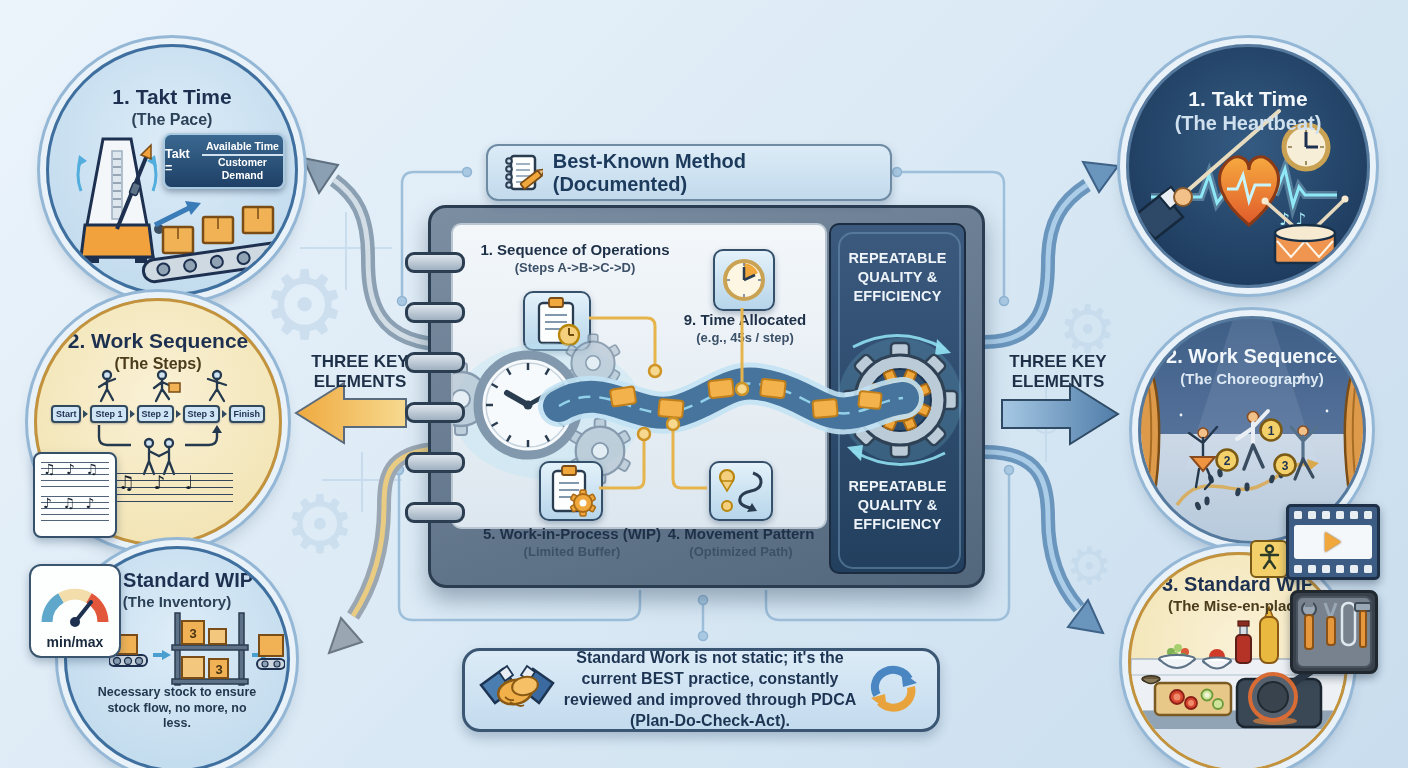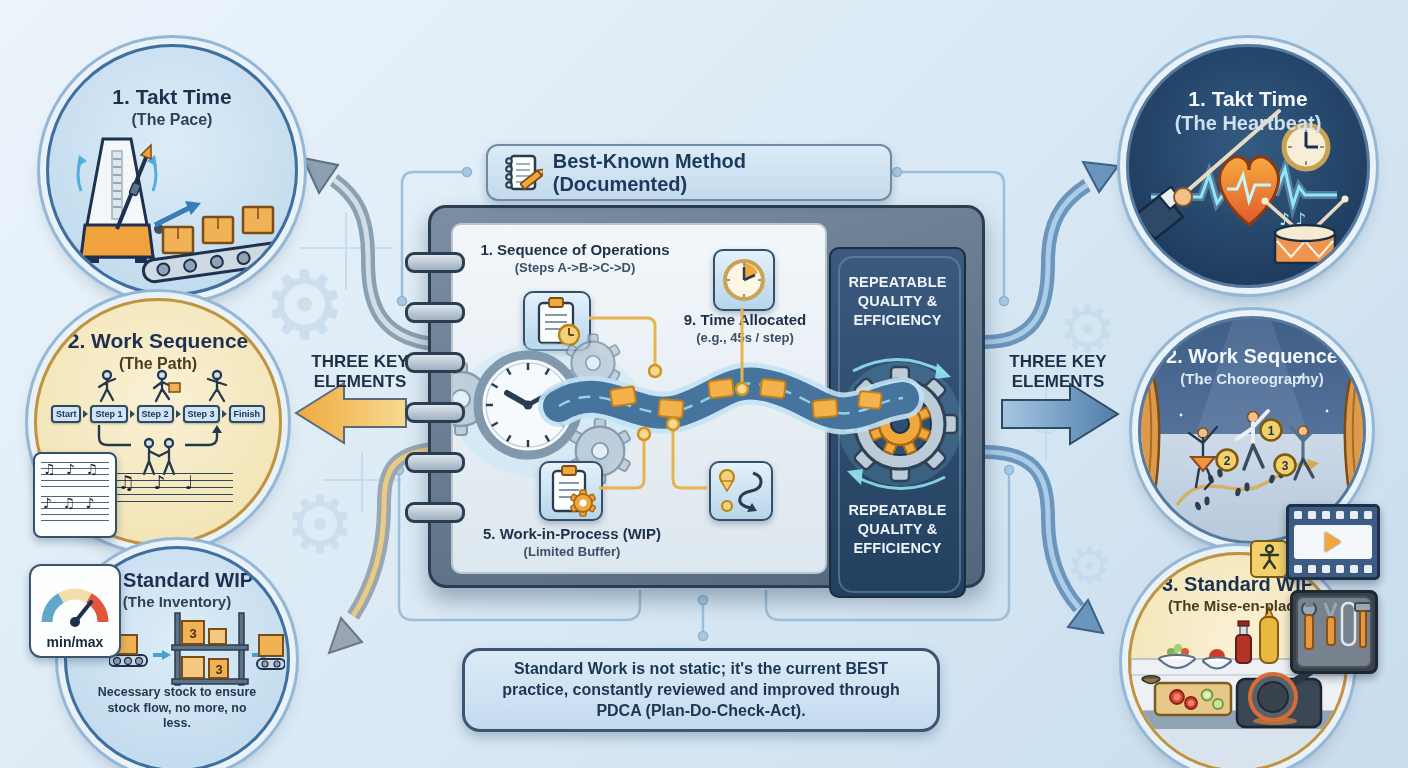--- a/index.html
+++ b/index.html
@@ -87,41 +87,41 @@
   .tab{position:absolute;left:486px;top:144px;width:406px;height:57px;border-radius:12px;z-index:3;
     background:linear-gradient(180deg,#dcebf7,#c2daec);border:2.5px solid #6e8ba3;
     display:flex;align-items:center;gap:10px;padding:0 14px;box-sizing:border-box;
     box-shadow:0 4px 8px rgba(25,55,90,.25);}
   .tab .tab-text{font-size:20px;font-weight:800;color:#1c3a5c;}
 
   
   .notebook{position:absolute;left:428px;top:205px;width:557px;height:383px;z-index:2;
     border-radius:18px;background:linear-gradient(160deg,#7b8ea2,#52667c);
     border:3px solid #2b3d51;box-shadow:0 12px 22px rgba(20,45,75,.35);box-sizing:border-box;}
-  .page{position:absolute;left:20px;top:15px;width:376px;height:351px;border-radius:10px;
+  .page{position:absolute;left:20px;top:15px;width:376px;height:306px;border-radius:10px;
     background:linear-gradient(180deg,#f3f7fa,#dde7ef);border:2px solid #b9c6d2;box-sizing:border-box;}
   .panel{position:absolute;left:398px;top:15px;width:137px;height:351px;border-radius:10px;
-    background:linear-gradient(180deg,#3b5a7e,#223f5e);border:2px solid #1b2c40;box-sizing:border-box;margin-top:24px;}
+    background:linear-gradient(180deg,#3b5a7e,#223f5e);border:2px solid #1b2c40;box-sizing:border-box;}
   .panel .cap{position:absolute;left:0;width:100%;text-align:center;font-size:14.5px;font-weight:800;color:#eef4f9;line-height:1.3;letter-spacing:.2px;}
   .panel .cap.top{top:24px;}
   .panel .cap.bottom{top:252px;}
   .ring{position:absolute;left:-26px;width:54px;height:15px;border-radius:9px;
     background:linear-gradient(180deg,#dde5ec,#9fb0c0);border:3px solid #2b3d51;z-index:6;}
   .nb-art{position:absolute;left:0;top:0;z-index:5;pointer-events:none;}
 
   .pg-title{position:absolute;text-align:center;font-size:15px;font-weight:800;color:#1e3048;line-height:1.25;}
   .pg-sub{display:block;font-size:13px;font-weight:600;color:#3c5068;}
   .tile{position:absolute;border-radius:10px;background:linear-gradient(180deg,#e3f1fa,#b7d5ea);
     border:2.5px solid #35506b;box-shadow:0 3px 6px rgba(25,55,90,.3);}
 
   
   .banner{position:absolute;left:462px;top:648px;width:478px;height:84px;border-radius:18px;z-index:3;
     background:linear-gradient(180deg,#dcebf7,#c3dbee);border:3px solid #3a5673;
-    display:flex;align-items:center;gap:8px;padding:0 14px;box-sizing:border-box;
-    box-shadow:0 6px 12px rgba(25,55,90,.25);flex-direction:column;}
+    display:flex;align-items:center;gap:8px;padding:8px 14px;box-sizing:border-box;
+    box-shadow:0 6px 12px rgba(25,55,90,.25);}
   .banner .msg{flex:1;text-align:center;font-size:16px;font-weight:800;color:#1d3553;line-height:1.3;}
 
   .tool-tray{position:absolute;left:1290px;top:590px;width:82px;height:78px;background:#39424c;
     border:3px solid #20272e;border-radius:8px;z-index:4;box-shadow:0 4px 8px rgba(20,40,60,.4);}
   .figure-badge{position:absolute;left:1250px;top:540px;width:34px;height:34px;background:#f3d06a;
     border:2.5px solid #7a5a14;border-radius:6px;z-index:4;}
   .film{position:absolute;left:1286px;top:504px;width:94px;height:76px;background:#3c5c84;
     border:3px solid #1d3048;border-radius:5px;z-index:4;box-sizing:border-box;padding:4px 5px;
     display:flex;flex-direction:column;justify-content:space-between;box-shadow:0 4px 8px rgba(20,40,60,.4);}
   .film .perf{display:flex;justify-content:space-between;}
@@ -223,20 +223,27 @@
           <line x1="46" y1="70" x2="54" y2="70"></line>
           <line x1="46" y1="78" x2="54" y2="78"></line>
       </g>
       <line x1="50" y1="100" x2="80" y2="26" stroke="#1d3050" stroke-width="4"></line>
       <polygon points="84,16 74,26 84,30" fill="#f2a23c" stroke="#7a4c16" stroke-width="1.5"></polygon>
       <rect x="62" y="56" width="12" height="8" rx="2" transform="rotate(-68 68 60)" fill="#5d7286" stroke="#1d3050" stroke-width="1.5"></rect>
       <rect x="20" y="128" width="12" height="6" fill="#1d3050"></rect>
         <rect x="68" y="128" width="12" height="6" fill="#1d3050"></rect>
       <circle cx="92" cy="100" r="5" fill="#3c4e62"></circle>
     </svg>
+    <div class="formula">
+      <span class="lhs">Takt =</span>
+      <span class="frac">
+        <span class="top" style="display:block;">Available Time</span>
+        <span>Customer Demand</span>
+      </span>
+    </div>
     <svg class="abs" style="left:92px;top:142px;" width="150" height="96">
       <line x1="14" y1="36" x2="50" y2="18" stroke="#3a7cb8" stroke-width="5"></line>
       <polygon points="60,14 44,12 50,26" fill="#3a7cb8"></polygon>
       <g fill="#f0b254" stroke="#7a4c16" stroke-width="2.5">
         <rect x="22" y="38" width="30" height="26" rx="2"></rect>
         <rect x="62" y="28" width="30" height="26" rx="2"></rect>
         <rect x="102" y="18" width="30" height="26" rx="2"></rect>
       </g>
       <g stroke="#7a4c16" stroke-width="1.5">
         <line x1="37" y1="38" x2="37" y2="50"></line>
@@ -251,21 +258,21 @@
             <circle cx="76" cy="73" r="6"></circle>
             <circle cx="103" cy="73" r="6"></circle>
             <circle cx="130" cy="73" r="6"></circle>
         </g>
       </g>
     </svg>
   </div>
 
   <div class="circle cream-c" id="c-l2">
     <div class="c-head">2. Work Sequence</div>
-    <div class="c-sub">(The Path)</div>
+    <div class="c-sub">(The Steps)</div>
     <svg class="abs" style="left:40px;top:66px;" width="170" height="38">
       <g stroke="#24384e" stroke-width="2.3" stroke-linecap="round" fill="none">
         <circle cx="30" cy="8" r="4" fill="#cfe3f2"></circle>
           <path d="M30,12 V22 M30,15 L22,20 M30,15 L38,12 M30,22 L24,34 M30,22 L36,33"></path>
         <circle cx="85" cy="8" r="4" fill="#cfe3f2"></circle>
           <path d="M85,12 V22 M85,15 L77,21 M85,15 L94,19 M85,22 L79,34 M85,22 L92,32"></path>
         <circle cx="140" cy="8" r="4" fill="#cfe3f2"></circle>
           <path d="M140,12 V22 M140,15 L131,12 M140,15 L149,18 M140,22 L133,33 M140,22 L147,34"></path>
       </g>
       <rect x="92" y="16" width="11" height="9" fill="#f0b254" stroke="#7a4c16" stroke-width="1.5"></rect>
@@ -503,20 +510,24 @@
       </div>
       <div class="tile" style="left:256px;top:236px;width:60px;height:56px;">
         <svg width="60" height="56">
           <circle cx="16" cy="14" r="7" fill="#f3cf7e" stroke="#b8860b" stroke-width="2.2"></circle>
           <polygon points="10,18 22,18 16,28" fill="#f3cf7e" stroke="#b8860b" stroke-width="1.5"></polygon>
           <path d="M42,10 C54,14 52,26 40,28 C26,31 24,42 40,45" fill="none" stroke="#2a3c50" stroke-width="3"></path>
           <polygon points="46,48 36,49 41,40" fill="#2a3c50"></polygon>
           <circle cx="16" cy="43" r="5" fill="#f3cf7e" stroke="#b8860b" stroke-width="2"></circle>
         </svg>
       </div>
+      <div class="pg-title" style="left:212px;top:300px;width:152px;">
+        <span>4. Movement Pattern</span>
+        <span class="pg-sub">(Optimized Path)</span>
+      </div>
     </div>
 
     <div class="panel">
       <svg class="abs" style="left:0;top:0;" width="137" height="351">
         <rect x="8" y="8" width="121" height="335" rx="14" fill="none" stroke="#6f93b4" stroke-width="2" opacity=".55"></rect>
         <g stroke="#8fdef0" stroke-width="3" fill="none" opacity=".9">
           <path d="M22,122 Q68,98 114,124"></path>
           <path d="M114,228 Q68,252 22,226"></path>
         </g>
         <g fill="#8fdef0" opacity=".95">

